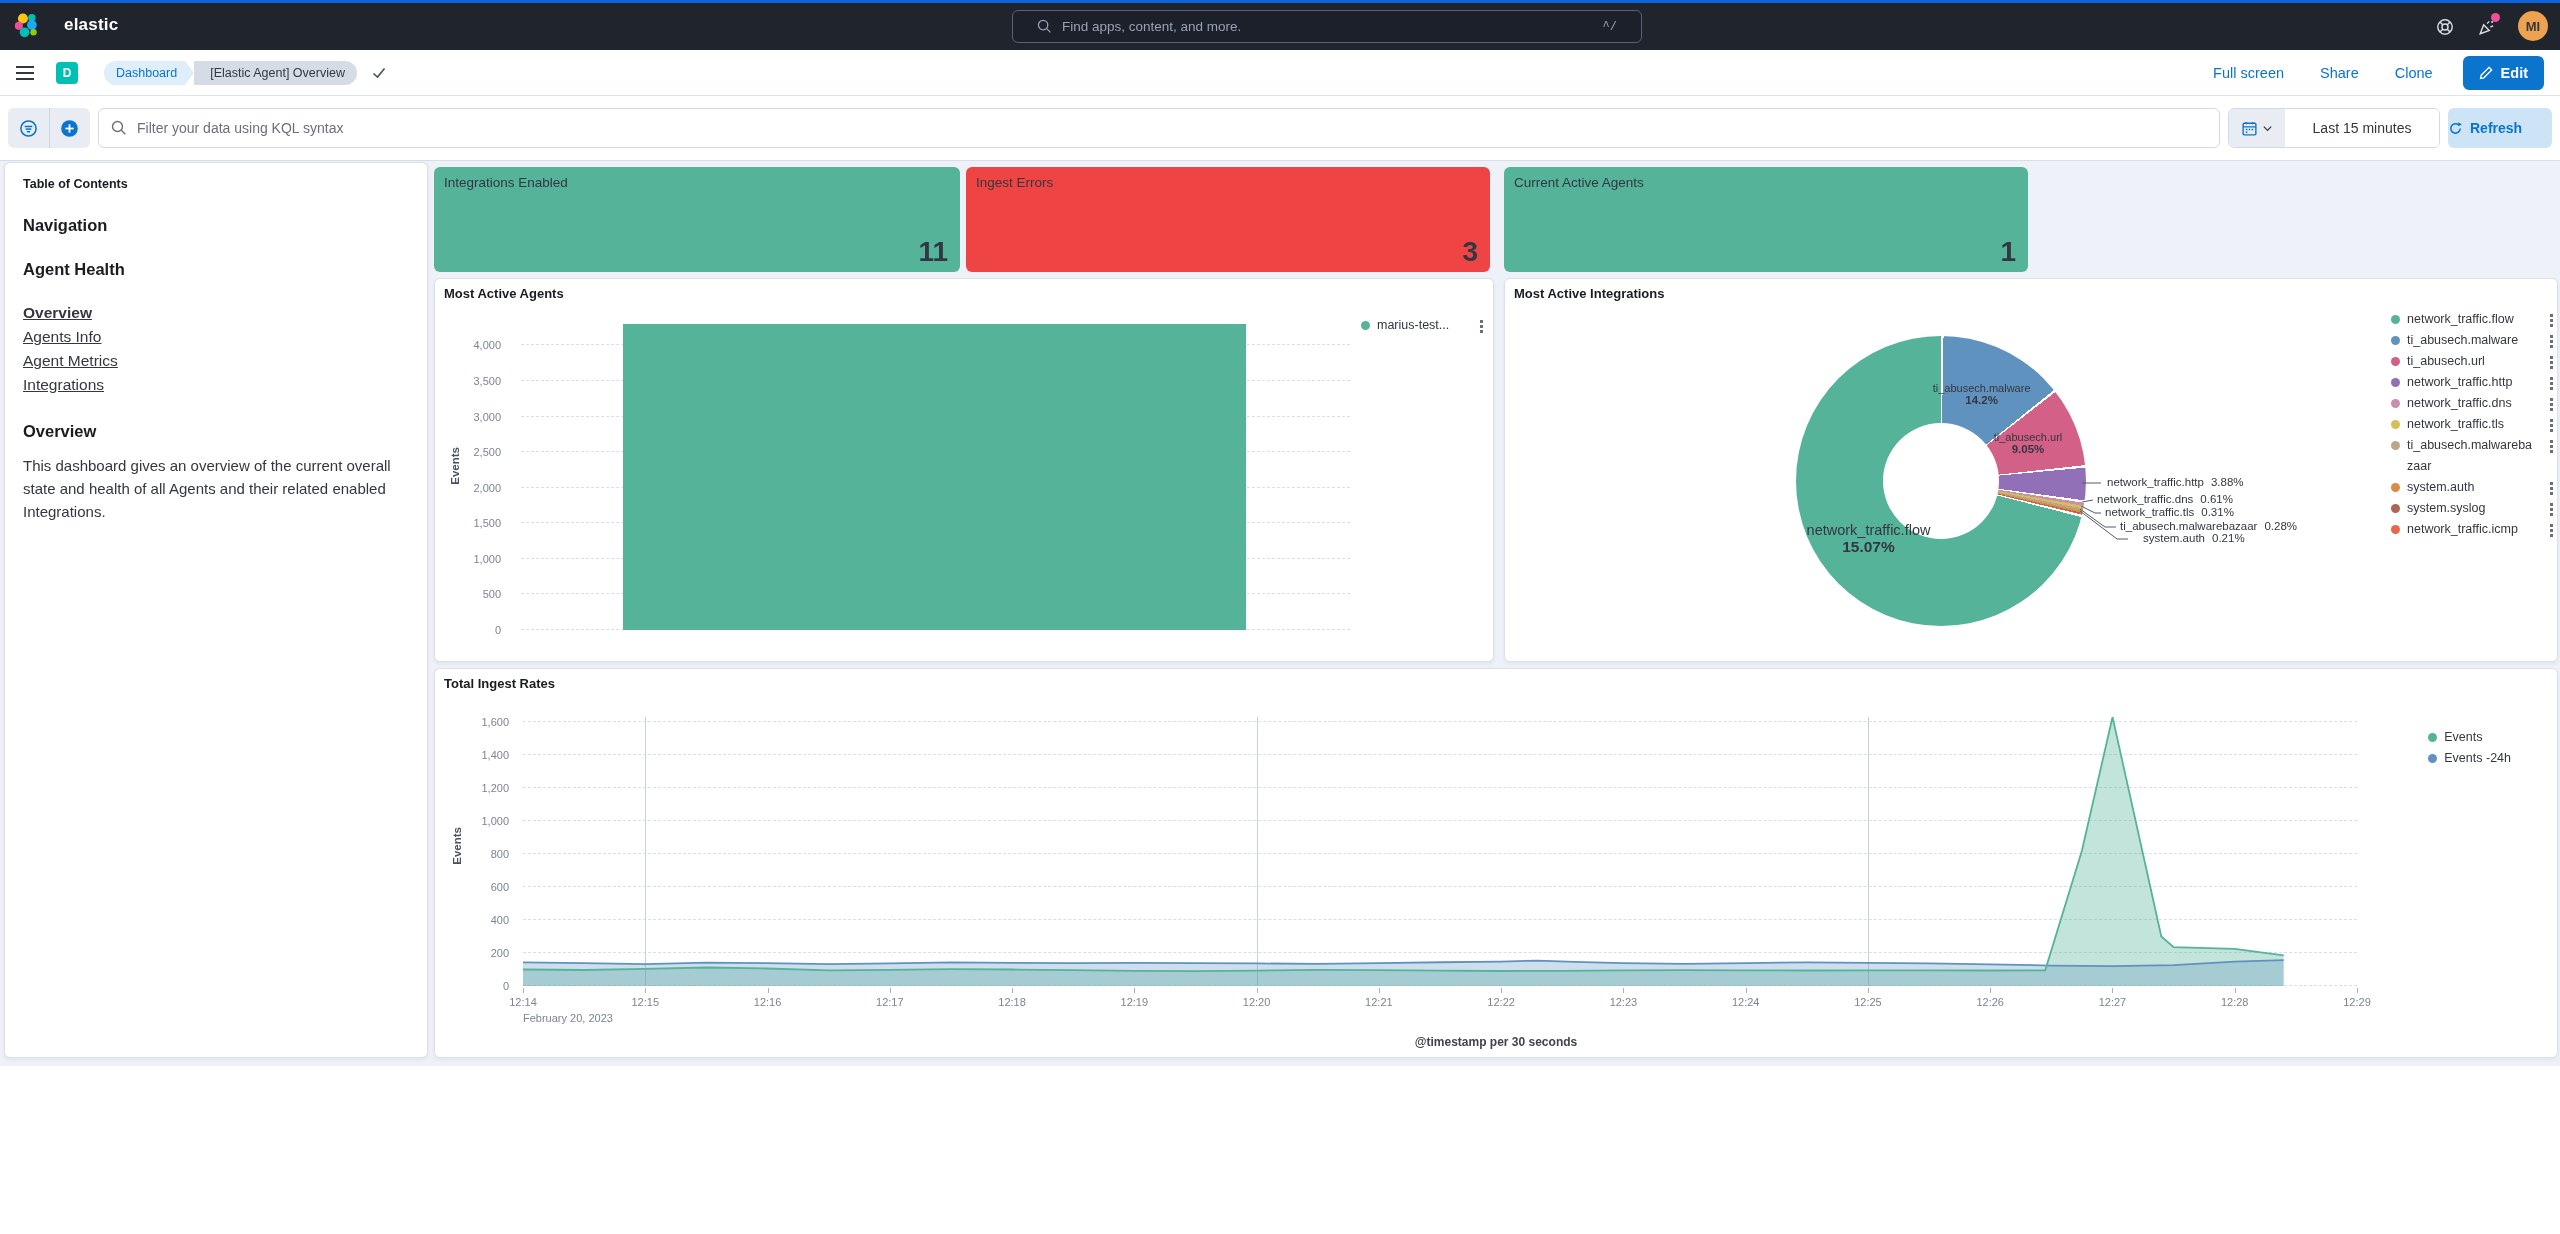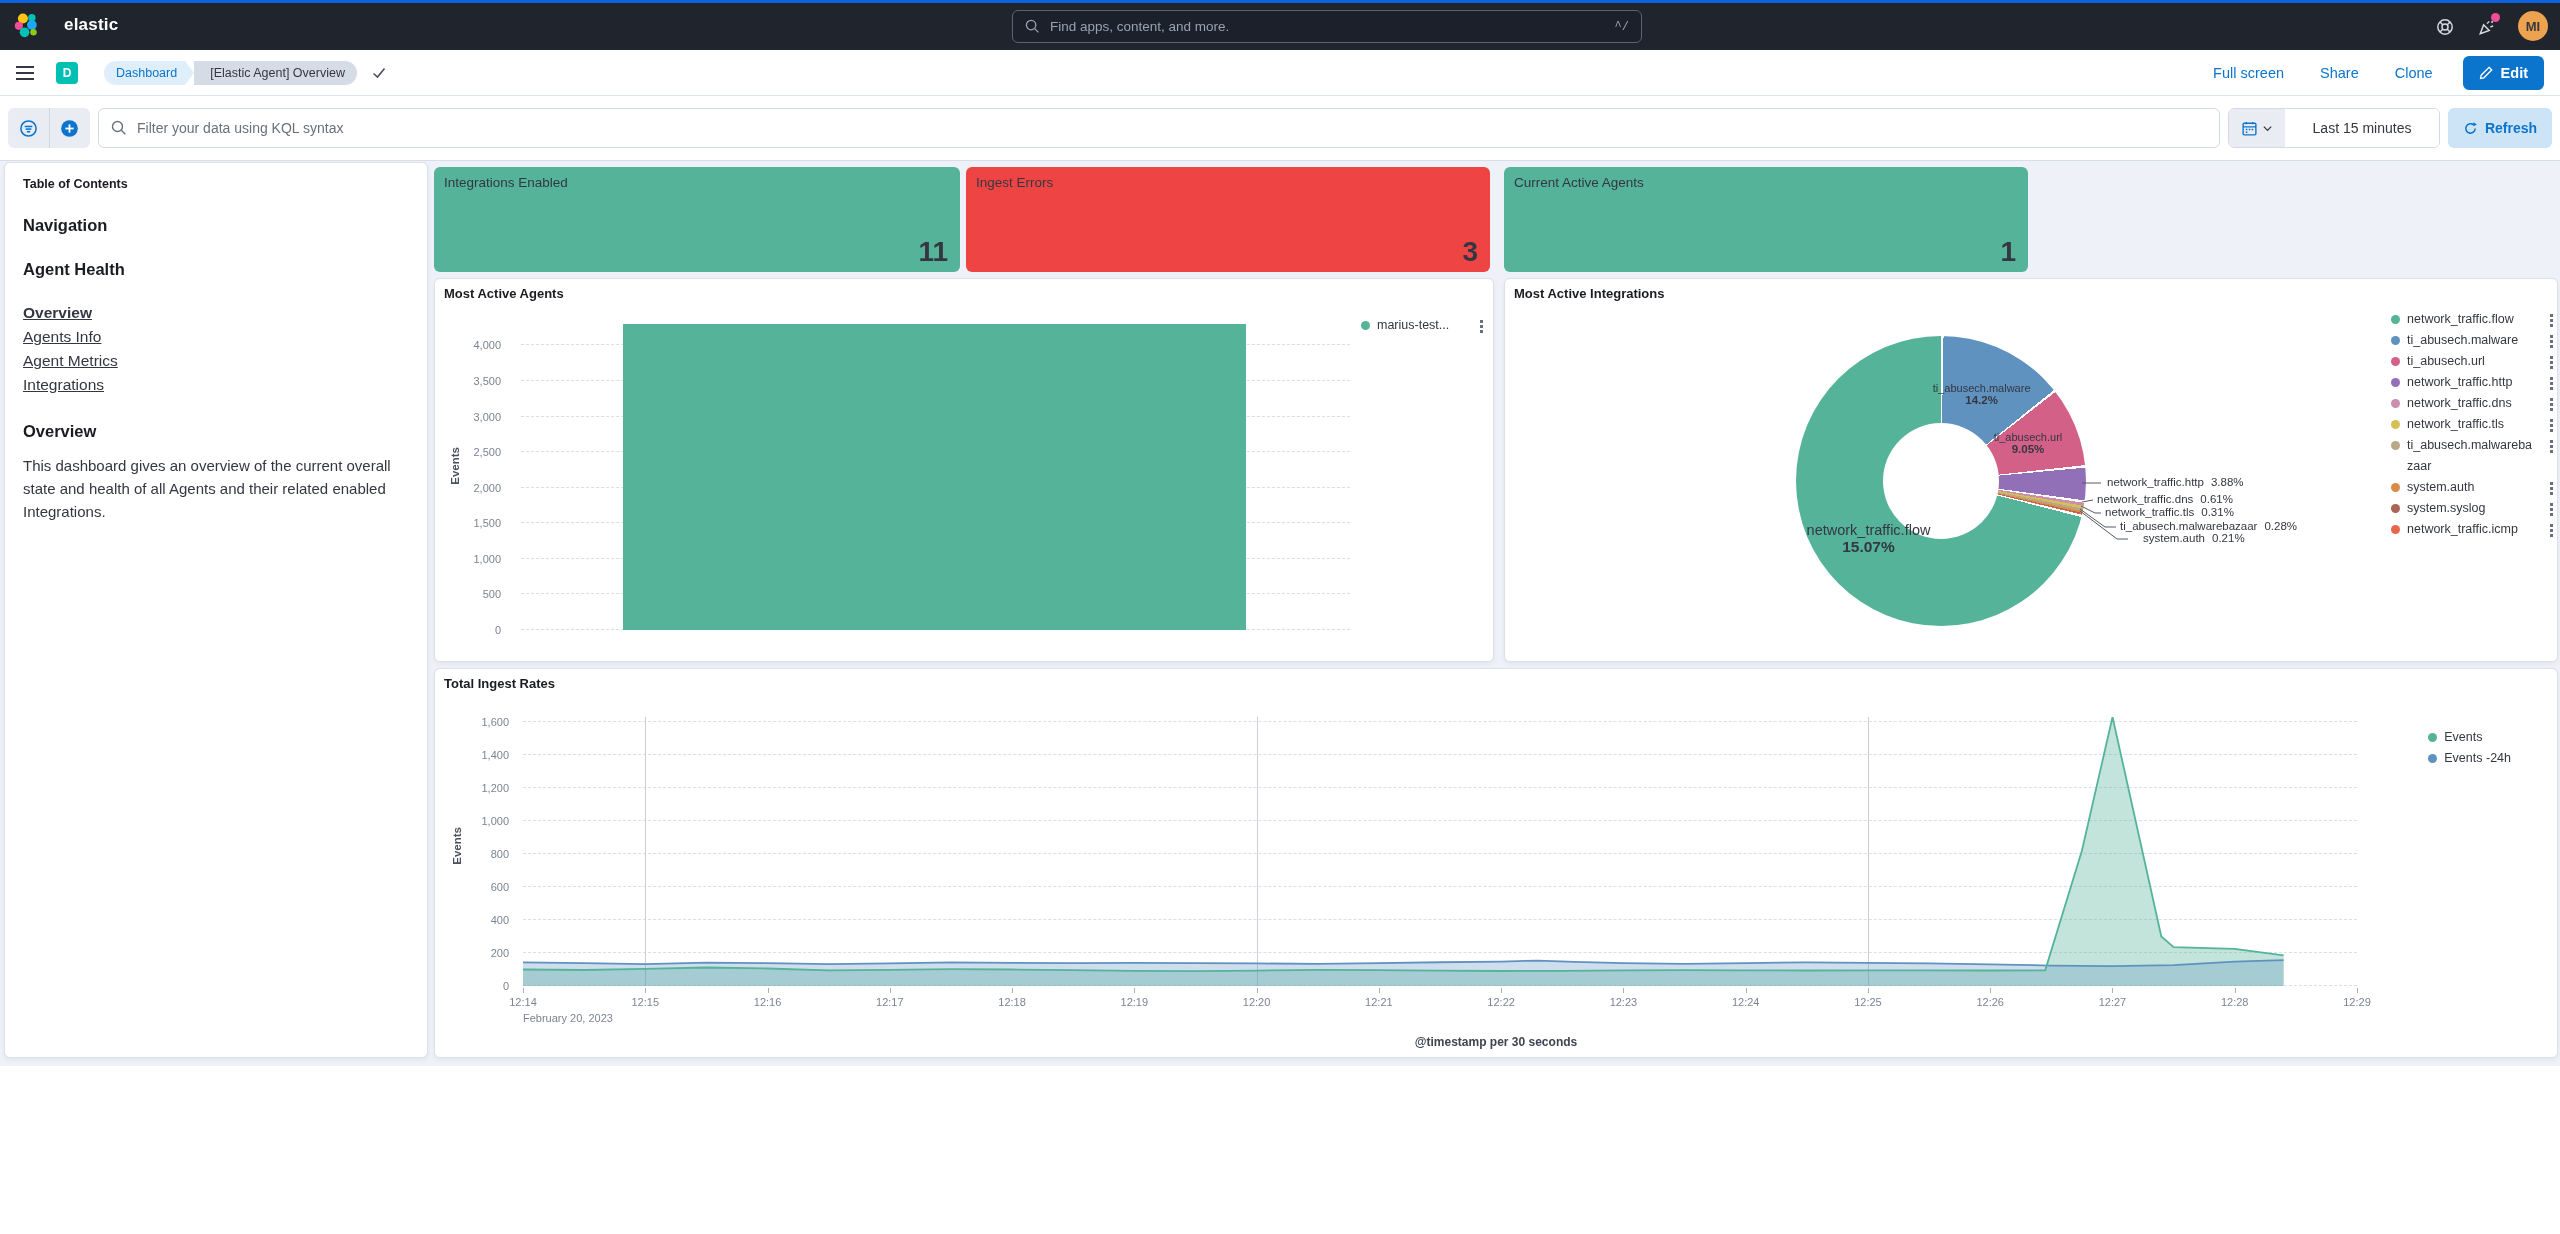--- a/index.html
+++ b/index.html
@@ -4,21 +4,21 @@
 <style>
   *{margin:0;padding:0;box-sizing:border-box}
   body{font-family:"Liberation Sans",sans-serif;background:#fff}
   .page{position:relative;width:2560px;height:1234px;background:#fff;overflow:hidden}
 
   
   #topline{height:3px;background:#0b64dd}
   #header{position:relative;height:47px;background:#20242d}
   #logo{position:absolute;left:14px;top:9px;display:flex;align-items:center;gap:24px}
   #logo .word{color:#fff;font-size:17px;font-weight:700;letter-spacing:.2px}
-  #gsearch{position:absolute;left:1012px;top:7px;width:630px;height:33px;background:#1b202a;border:1px solid #5a6273;border-radius:6px;display:flex;align-items:center;padding:0 12px;gap:10px}
+  #gsearch{position:absolute;left:1012px;top:7px;width:630px;height:33px;background:#1b202a;border:1px solid #5a6273;border-radius:6px;display:flex;align-items:center;padding:0 24px;gap:10px}
   #gsearch input{flex:1;background:transparent;border:none;outline:none;color:#d3dae6;font-size:13.5px;font-family:"Liberation Sans",sans-serif}
   #gsearch input::placeholder{color:#98a2b3}
   #gsearch .shortcut{color:#98a2b3;font-size:12px;font-family:"Liberation Mono",monospace}
   .hicon{position:absolute;top:11px;width:26px;height:26px;display:flex;align-items:center;justify-content:center}
   #help-icon{left:2432px}
   #news-icon{left:2474px}
   #news-icon .badge{position:absolute;right:0;top:-1px;width:9px;height:9px;border-radius:50%;background:#f04e98}
   #avatar{position:absolute;left:2518px;top:8px;width:30px;height:30px;border-radius:50%;background:#eda24f;color:#343741;font-size:13px;font-weight:700;display:flex;align-items:center;justify-content:center}
 
   
@@ -39,21 +39,21 @@
   #querybar{height:65px;background:#fff;border-bottom:1px solid #d8dee8;display:flex;align-items:center;padding:0 8px;gap:8px}
   #filter-group{width:82px;height:40px;background:#e9edf3;border-radius:6px;display:flex;align-items:center}
   #filter-group .cell{flex:1;height:100%;display:flex;align-items:center;justify-content:center;cursor:pointer}
   #filter-group .divider{width:1px;height:40px;background:#cfd7e2}
   #kql{flex:1;height:40px;background:#fff;border:1px solid #d3dae6;border-radius:6px;display:flex;align-items:center;padding:0 12px;gap:10px}
   #kql input{flex:1;border:none;outline:none;font-size:14px;color:#343741;font-family:"Liberation Sans",sans-serif}
   #kql input::placeholder{color:#69707d}
   #datepicker{width:212px;height:40px;display:flex;border:1px solid #d3dae6;border-radius:6px;overflow:hidden}
   #datepicker .cal{width:56px;background:#e9edf3;display:flex;align-items:center;justify-content:center;gap:4px;cursor:pointer}
   #datepicker .range{flex:1;background:#fff;display:flex;align-items:center;justify-content:center;font-size:14px;color:#343741;cursor:pointer}
-  #refresh-btn{width:104px;height:40px;background:#cce4f5;border:none;border-radius:6px;color:#0b74cc;font-size:14px;font-weight:600;display:flex;align-items:center;justify-content:center;gap:7px;cursor:pointer;font-family:"Liberation Sans",sans-serif}
+  #refresh-btn{width:104px;height:40px;background:#cce4f5;border:none;border-radius:6px;color:#0b74cc;font-size:14px;font-weight:600;display:flex;align-items:center;gap:7px;cursor:pointer;font-family:"Liberation Sans",sans-serif}
 
   
   #dashboard{position:relative;height:905px;background:#eef1f7}
   .panel{position:absolute;background:#fff;border:1px solid #dbe0ea;border-radius:6px;box-shadow:0 2px 4px rgba(40,50,70,.06)}
   .panel-title{position:absolute;top:0;left:0;padding:7px 9px;font-size:13px;font-weight:700;color:#1a1c21;z-index:3}
 
   
   #toc{left:4px;top:1px;width:424px;height:896px;padding:14px 18px}
   #toc .toc-title{font-size:12.5px;font-weight:700;color:#1a1c21}
   #toc h2{font-size:16.5px;font-weight:700;color:#1a1c21;margin-top:25px}

